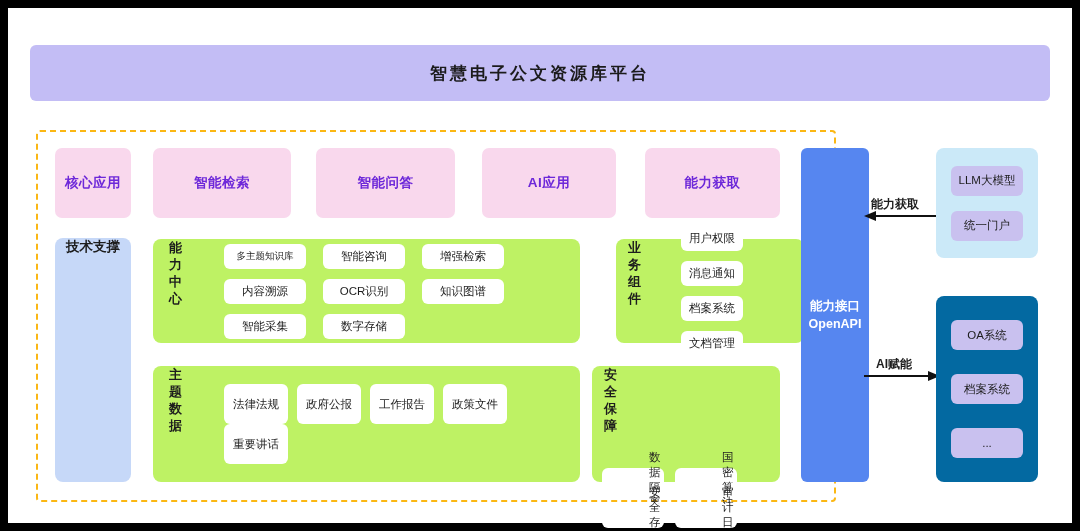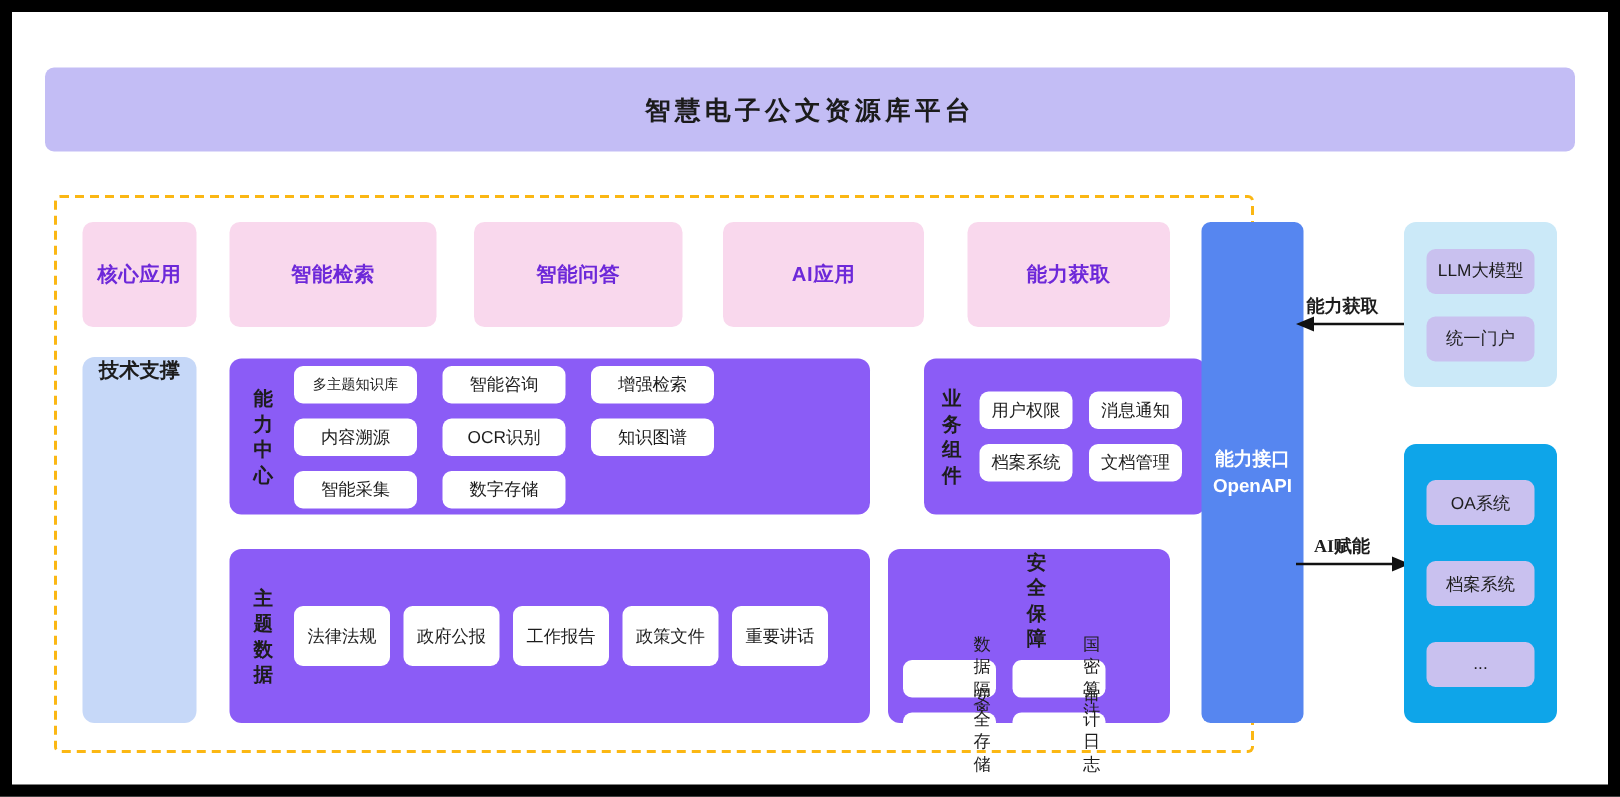--- a/index.html
+++ b/index.html
@@ -67,23 +67,23 @@
     left: 47px; top: 230px;
     width: 76px; height: 244px;
     background: #c6d8f8;
     border-radius: 8px;
     display: flex; justify-content: center;
     font-size: 13.5px; font-weight: 700; color: #1d1d1d;
   }
 
   
   .group-panel {
-    background: #8b5cf6;
+    background: #bef264;
     border-radius: 8px;
-    display: flex; align-items: center;
+    display: flex;  gap: 28px;
   }
   .group-label {
     font-size: 13px;
     font-weight: 700;
     color: #1d1d1d;
     width: 17px;
     margin-left: 14px;
     line-height: 1.32;
     text-align: center;
     flex: none;
@@ -169,40 +169,40 @@
     width: 102px; height: 110px;
     background: #cbe9f8;
     border-radius: 8px;
     display: flex; flex-direction: column;
     align-items: center; justify-content: space-around;
     padding: 10px 0;
   }
   #external-systems {
     left: 928px; top: 288px;
     width: 102px; height: 186px;
-    background: #0ea5e9;
+    background: #0369a1;
     border-radius: 8px;
     display: flex; flex-direction: column;
     align-items: center; justify-content: space-around;
     padding: 12px 0;
   }
   .ext-chip {
     width: 72px; height: 30px;
     background: #c9c1ef;
     border-radius: 6px;
     display: flex; align-items: center; justify-content: center;
     font-size: 11.5px; color: #1d1d1d;
   }
   .arrow-label {
     position: absolute;
     font-size: 12px; font-weight: 700; color: #1d1d1d;
     white-space: nowrap;
   }
   #arrow-acquire-label { left: 863px; top: 188px; }
-  #arrow-enable-label  { left: 868px; top: 348px; font-family: Liberation Serif, serif; }
+  #arrow-enable-label  { left: 868px; top: 348px; }
   #arrow-acquire-svg { left: 856px; top: 200px; width: 76px; height: 16px; }
   #arrow-enable-svg  { left: 856px; top: 360px; width: 76px; height: 16px; }
 </style>
 </head>
 <body>
 
 <div id="frame">
 
   <div class="abs" id="title-banner">
     <span class="title-text">智慧电子公文资源库平台</span>

